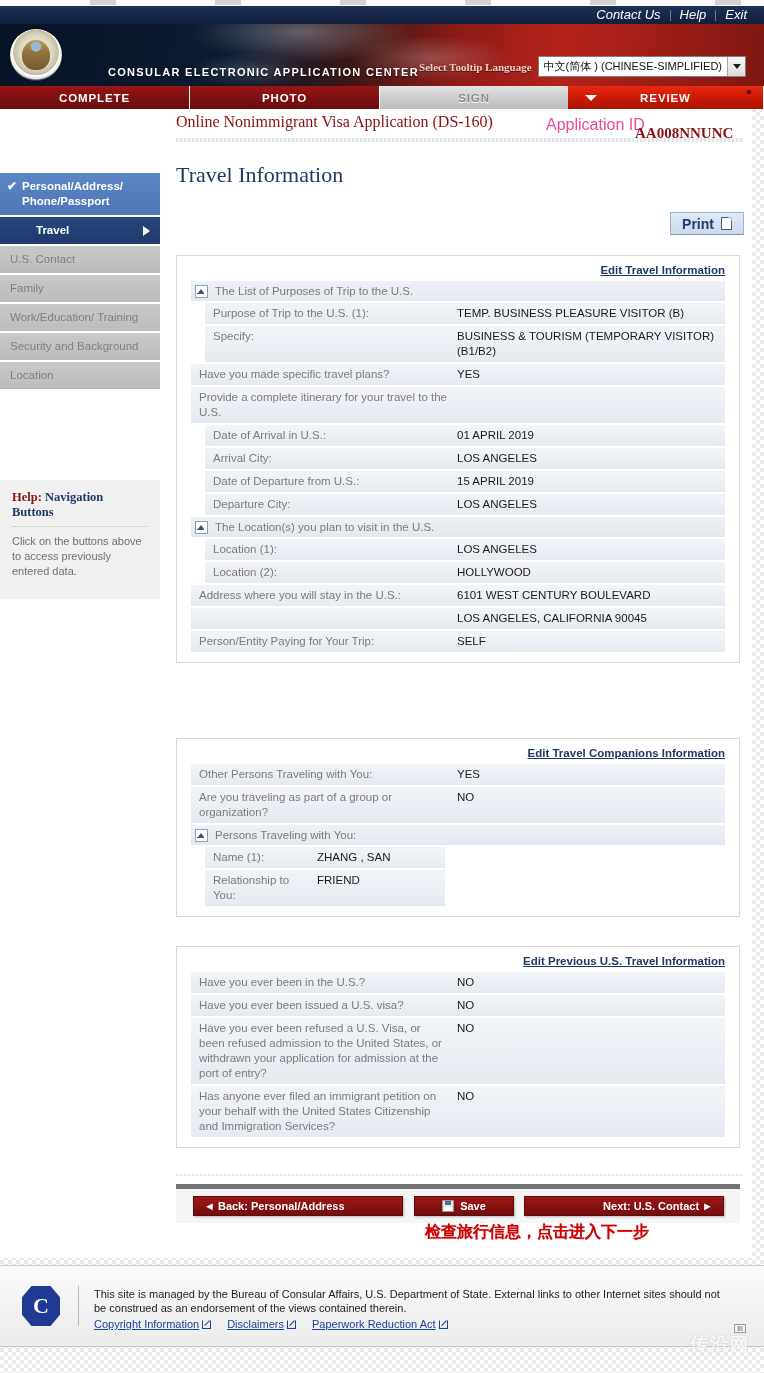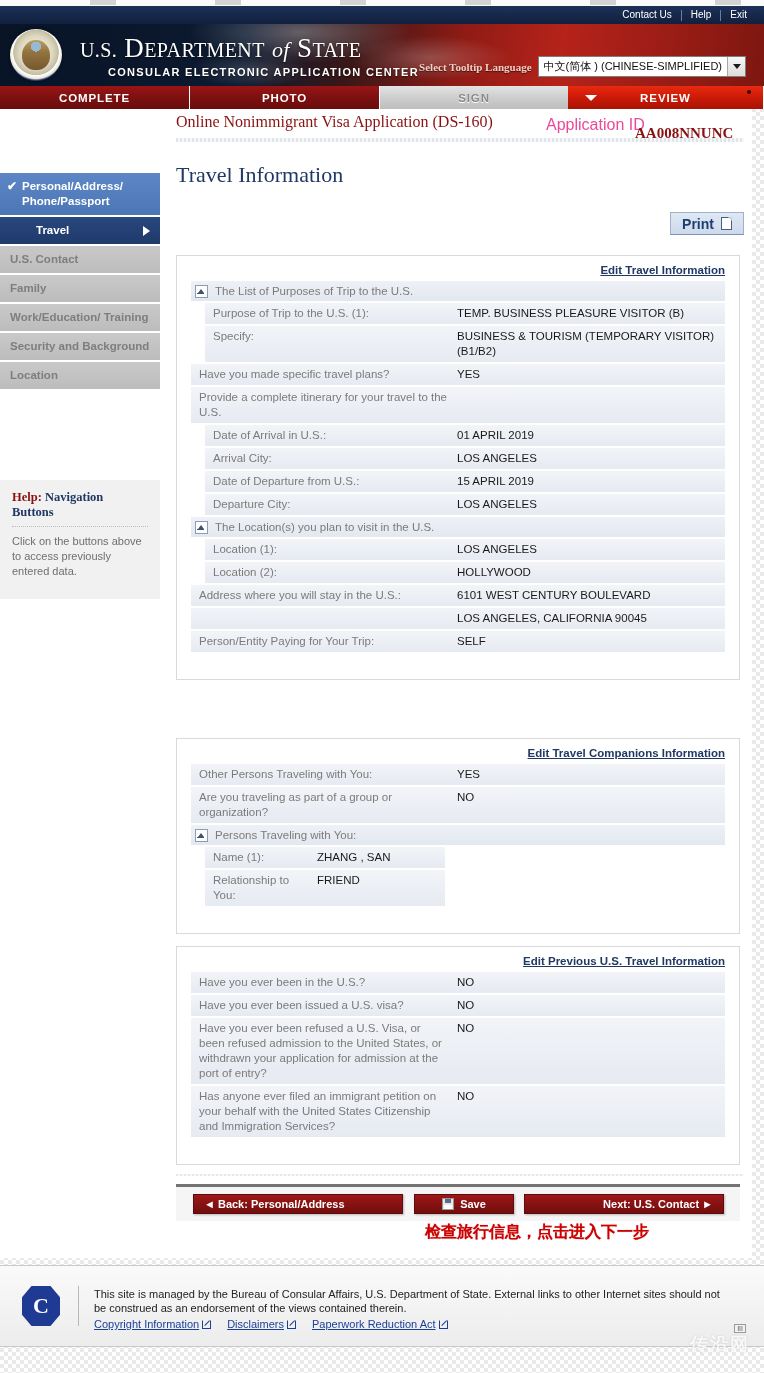--- a/index.html
+++ b/index.html
@@ -31,22 +31,22 @@
     position:absolute;top:0;height:5px;background:#d3d3d3;
   }
 
   
   .topbar{
     position:absolute;left:0;top:6px;width:764px;height:18px;
     background:linear-gradient(to bottom,#1d3157 0%,#16274a 55%,#12203d 100%);
     display:flex;align-items:center;justify-content:flex-end;
   }
   .topbar .tlink{
-    color:#ffffff;font-size:10px;padding:0 9px;cursor:pointer;
-    line-height:18px;text-decoration:none;
+    color:#ffffff;font-size:13px;padding:0 9px;cursor:pointer;
+    line-height:18px;text-decoration:none;font-style:italic;
   }
   .topbar .tsep{width:1px;height:11px;background:#6c7e9b;}
   .topbar .tpad{width:8px;}
 
   
   .masthead{
     position:absolute;left:0;top:24px;width:764px;height:62px;
     background:#0a1628;overflow:hidden;
   }
   .flag{
@@ -189,40 +189,40 @@
   }
   .nav-item.current{
     background:linear-gradient(to bottom,#29477e 0%,#1f3a6b 100%);color:#ffffff;padding-left:36px;
   }
   .nav-item.current .arr{
     position:absolute;right:10px;top:9px;width:0;height:0;
     border-top:5px solid transparent;border-bottom:5px solid transparent;border-left:7px solid #ffffff;
   }
   .nav-item.locked{
     background:linear-gradient(to bottom,#c9c9c9 0%,#bcbcbc 100%);color:#7e7e7e;
-    font-weight:bold;cursor:default;
+    font-weight:normal;cursor:default;
   }
 
   .help-box{
     position:absolute;left:0;top:480px;width:160px;background:#f1f1f1;padding:10px 12px 20px 12px;
     box-sizing:border-box;
   }
   .help-title{
     font-family:"Liberation Serif",serif;font-size:12.5px;font-weight:bold;color:#203864;
     padding-bottom:6px;border-bottom:1px dotted #bdbdbd;
   }
   .help-title .hw{color:#8a1111;}
   .help-body{
     font-size:11px;color:#6f6f6f;line-height:15px;padding-top:7px;
   }
 
   
   .panel{
     position:absolute;left:176px;width:564px;box-sizing:border-box;
-    background:#ffffff;border:1px solid #d9d9d9;padding:8px 14px 25px 14px;
+    background:#ffffff;border:1px solid #d9d9d9;padding:8px 14px 8px 14px;
   }
   .edit-link{
     text-align:right;font-size:11.5px;font-weight:bold;color:#203864;
     text-decoration:underline;cursor:pointer;padding-bottom:5px;
   }
   .grp{
     display:flex;align-items:center;
     background:linear-gradient(to bottom,#eef1f6 0%,#e3e8f0 100%);
     height:20px;margin-bottom:2px;padding-left:4px;
   }
@@ -252,21 +252,21 @@
   .row .val{
     flex:1 1 auto;padding:3px 6px 3px 4px;
     font-size:11.5px;color:#1a1a1a;line-height:15px;
   }
   .row.narrow{width:240px;}
   .row.narrow .lbl{width:108px;}
 
   
   .navbtns{
     position:absolute;left:176px;top:1184px;width:564px;height:34px;
-    background:#f5f5f5;border-top:3px solid #737373;
+    background:#f5f5f5;border-top:5px solid #737373;
   }
   .nbtn{
     position:absolute;top:7px;height:20px;box-sizing:border-box;
     background:linear-gradient(to bottom,#a01717 0%,#8a1212 45%,#720d0d 100%);
     color:#ffffff;font-size:11px;font-weight:bold;
     display:flex;align-items:center;cursor:pointer;
     border:1px solid #5e0b0b;box-shadow:1px 1px 2px rgba(0,0,0,.25);
   }
   .nbtn.back{left:17px;width:210px;padding-left:10px;}
   .nbtn.save{left:238px;width:100px;justify-content:center;gap:6px;}
@@ -351,26 +351,20 @@
     <div class="tsep"></div>
     <div class="tlink">Help</div>
     <div class="tsep"></div>
     <div class="tlink">Exit</div>
     <div class="tpad"></div>
   </div>
 
   <div class="masthead">
     <div class="flag"></div>
     <div class="seal"></div>
-    <div class="dept-title">
-      <span class="sm">U.S.</span>
-      <span>D</span><span class="sm">EPARTMENT</span>
-      <span class="it">of</span>
-      <span>S</span><span class="sm">TATE</span>
-    </div>
     <div class="dept-sub">CONSULAR ELECTRONIC APPLICATION CENTER</div>
     <div class="lang-wrap">
       <div class="lang-label">Select Tooltip Language</div>
       <div class="lang-select">
         <div class="val">中文(简体 ) (CHINESE-SIMPLIFIED)</div>
         <div class="arrowbox">
             <i></i>
           </div>
       </div>
     </div>

